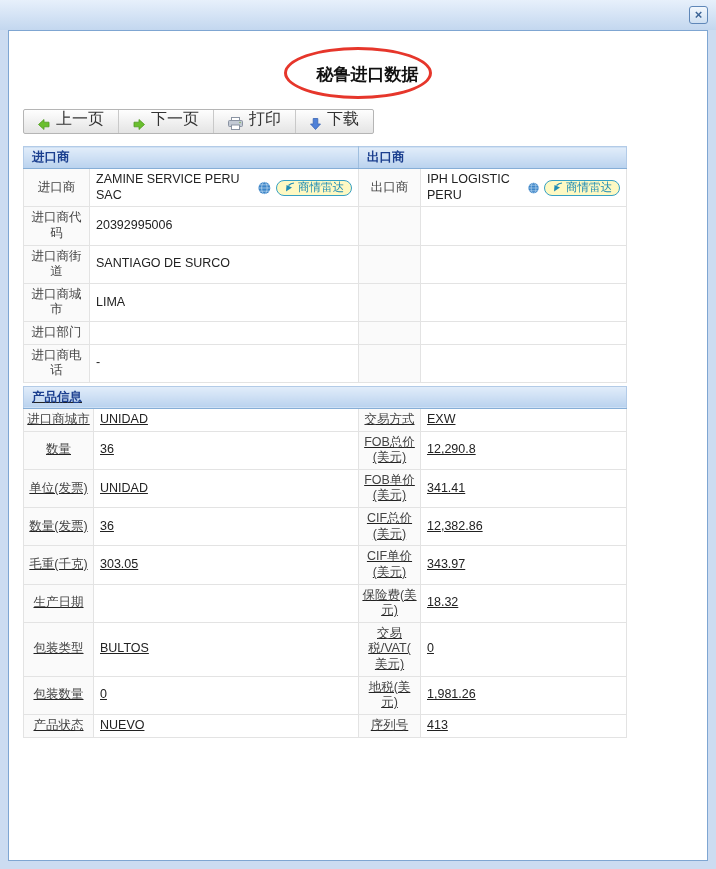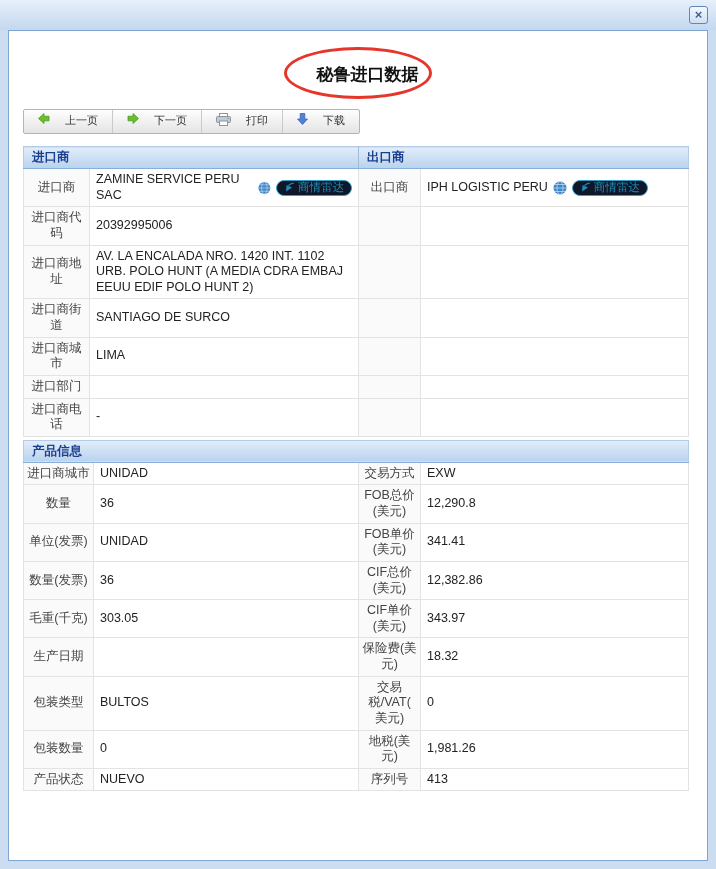--- a/index.html
+++ b/index.html
@@ -42,34 +42,34 @@
     width:148px; height:52px;
     border:3px solid #e6362b; border-radius:50%;
   }
   
   .toolbar {
     display:inline-flex; margin:20px 0 12px 14px;
     border:1px solid #b5b5b5; border-radius:2px;
     background:linear-gradient(#fefefe,#e4e4e4);
   }
   .tb-btn {
-    display:flex; align-items:flex-start; gap:15px;
+    display:flex; align-items:flex-end; gap:6px;
     padding:3px 14px; height:23px;
     border-right:1px solid #c9c9c9;
-    font-size:11px; color:#333; cursor:pointer; white-space:nowrap;
+    font-size:16px; color:#333; cursor:pointer; white-space:nowrap;
   }
   .tb-btn:last-child { border-right:none; }
   .tb-btn svg { display:block; }
   
   table {
-    width:666px; margin:0 14px;
+    width:604px; margin:0 14px;
     border-collapse:collapse; table-layout:fixed;
     border:1px solid #b3cbe7;
   }
-  table + table { margin-top:3px; }
+  table + table { margin-top:3px;text-decoration:underline; }
   th {
     height:21px;
     background:linear-gradient(#e2edfa,#b9d2ee);
     border-bottom:1px solid #86aed6;
     color:#1b3f8f; font-size:12.5px; font-weight:bold;
     text-align:left; padding:2px 8px;
   }
   th.split-l { border-right:1px solid #9fbede; }
   td {
     border:1px solid #e3e3e3;
@@ -79,21 +79,21 @@
   td.lbl {
     background:#fafafa; color:#444; text-align:center; padding:3px 3px;
   }
   td.val { color:#222; text-align:left; }
   .name-cell { display:flex; align-items:center; gap:5px; flex-wrap:nowrap; }
   .radar-btn {
     display:inline-flex; align-items:center; gap:3px;
     border:1px solid #35a0c4; border-radius:9px;
     padding:0 7px; height:16px;
     color:#1f8cb4; font-size:11.5px; white-space:nowrap; cursor:pointer;
-    background:#0f172a;
+    background:#fef9c3;
   }
   .globe { cursor:pointer; }
 </style>
 </head>
 <body>
 
 <div class="titlebar">
   <div class="close-btn">
     <span>×</span>
   </div>
@@ -189,26 +189,20 @@
         </span>
       </td>
     </tr>
     <tr>
       <td class="lbl">进口商代码</td>
       <td class="val">20392995006</td>
       <td class="lbl"></td>
       <td class="val"></td>
     </tr>
     <tr>
-      <td class="lbl">进口商地址</td>
-      <td class="val">AV. LA ENCALADA NRO. 1420 INT. 1102 URB. POLO HUNT (A MEDIA CDRA EMBAJ EEUU EDIF POLO HUNT 2)</td>
-      <td class="lbl"></td>
-      <td class="val"></td>
-    </tr>
-    <tr>
       <td class="lbl">进口商街道</td>
       <td class="val">SANTIAGO DE SURCO</td>
       <td class="lbl"></td>
       <td class="val"></td>
     </tr>
     <tr>
       <td class="lbl">进口商城市</td>
       <td class="val">LIMA</td>
       <td class="lbl"></td>
       <td class="val"></td>

